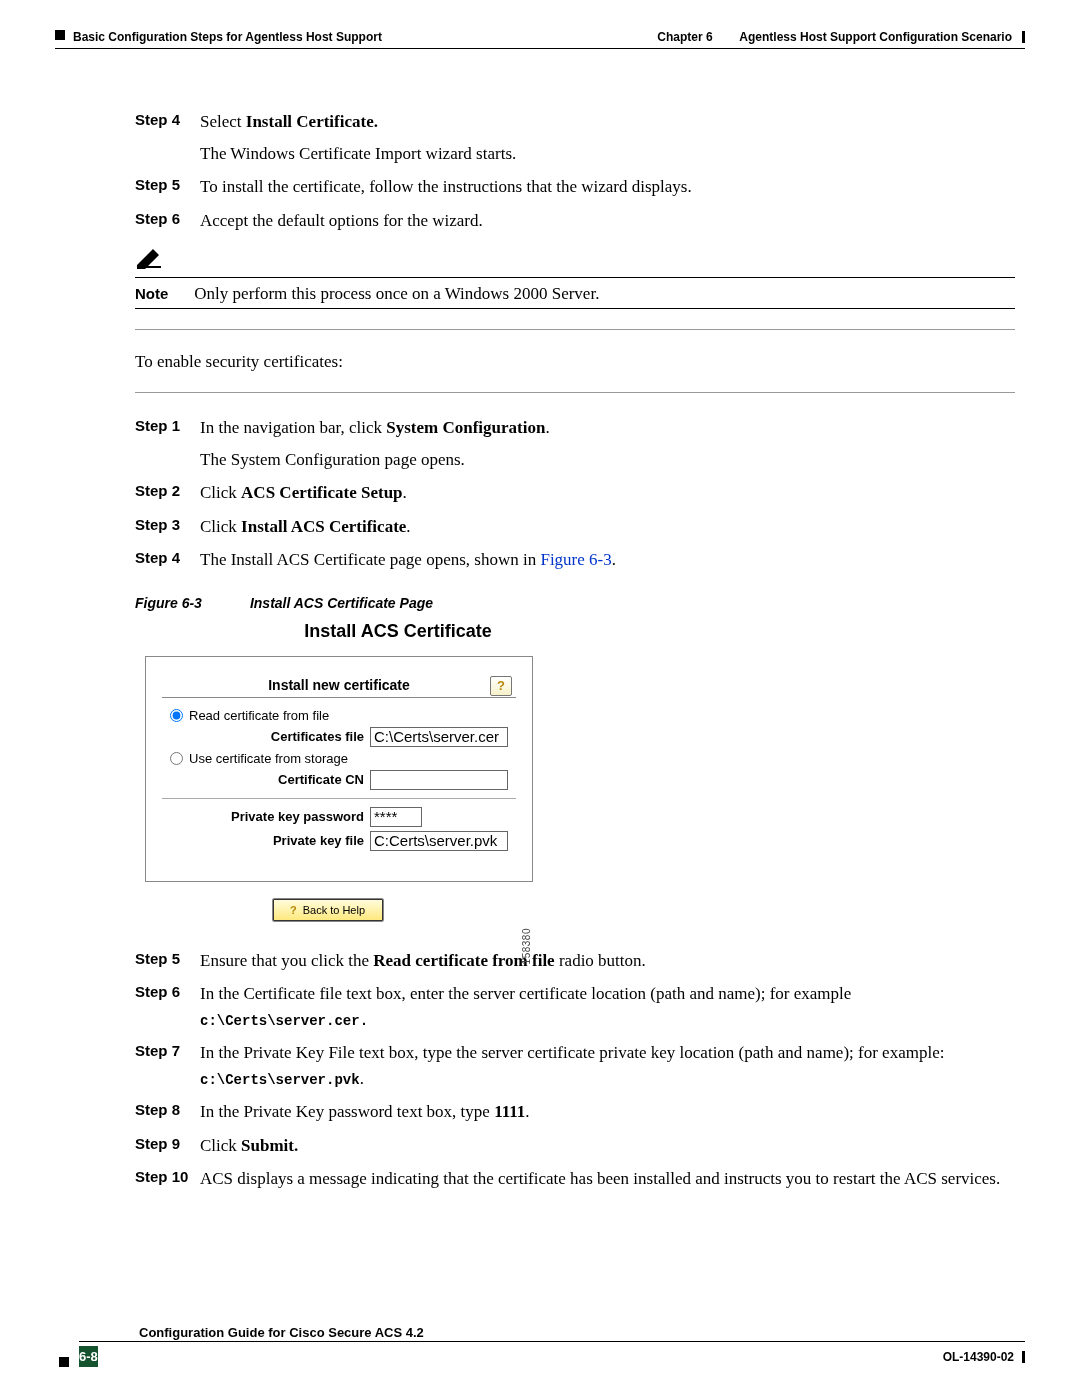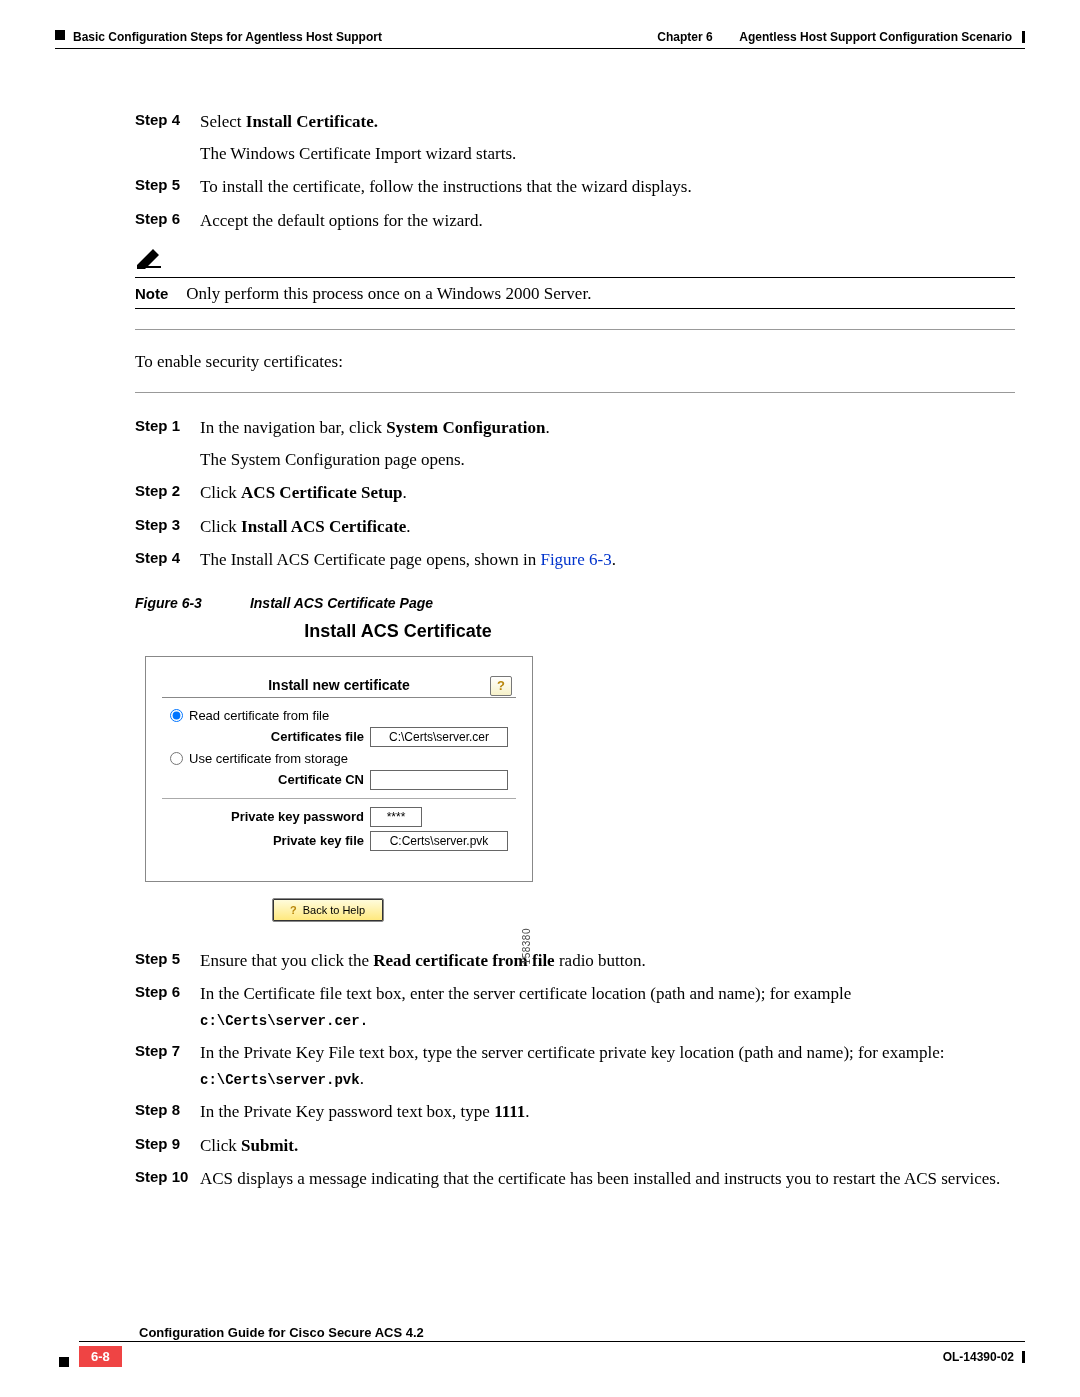--- a/index.html
+++ b/index.html
@@ -80,21 +80,21 @@
   .step-body .indent { margin-top:6px; }
   .bold { font-weight:bold; }
   .link { color:#0033cc; }
   .mono { font-family: "Courier New", monospace; font-size:14px; font-weight:bold;}
   .note-block {
     margin-left:0px;
     margin-top:14px;
   }
   .note-icon svg { width:28px; height:22px; }
   .note-line { border-top:1px solid #000; margin:4px 0 6px 0; }
-  .note-row { display:flex; align-items:baseline; gap:18px; }
+  .note-row { display:flex; align-items:baseline; gap:26px; }
   .note-label { font-family:Arial,Helvetica,sans-serif; font-weight:bold; font-size:15px; }
   .note-text { font-size:17px; }
   .sep-bar { border-top:1.5px solid #999; margin:20px 0 22px 0; }
   .h2 {
     font-family: Arial, Helvetica, sans-serif;
     font-weight: bold;
     font-size: 24px;
     margin: 40px 0 18px -80px;
     padding-left:0;
   }
@@ -156,24 +156,23 @@
   .field-row { display:flex; align-items:center; margin:4px 0;}
   .field-row label {
     text-align:right;
     font-weight:bold;
     padding-right:6px;
     box-sizing:border-box;
   }
   .field-row input[type=text], .field-row input[type=password]{
     border:1px solid #666;
     height:18px;
-    font-size:12px;
+    font-size:15px;
     padding:0 3px;
     font-family: Arial,Helvetica,sans-serif;
-    text-align: center;
   }
   .sub-divider { border-top:1px solid #aaa; margin:8px -8px; }
   .back-help {
     margin:16px auto 0 auto;
     width:110px;
     height:22px;
     border:1px solid #888;
     background:linear-gradient(#fffde0,#ffe87a);
     display:flex;
     align-items:center;
@@ -196,22 +195,22 @@
   .footer {
     position:absolute;
     bottom:30px;
     left:59px;
     right:55px;
     font-family:Arial,Helvetica,sans-serif;
   }
   .footer-hr { border:none; border-top:1px solid #000; margin:0 0 4px 0;}
   .footer-row { display:flex; justify-content:space-between; align-items:center; }
   .page-badge {
-    background:#ef4444;color:#fff;font-weight:bold;font-size:13px;
-    padding:3px 12px;
+    background:#14532d;color:#fff;font-weight:bold;font-size:13px;
+    padding:3px 0;
   }
   .footer-title { font-weight:bold; font-size:13px; }
   .footer-code { font-weight:bold; font-size:12px; display:flex; align-items:center; gap:8px;}
   input[type=radio]{ margin:0; }
 </style>
 </head>
 <body>
 
 <div class="page">
   <div class="header-row">

